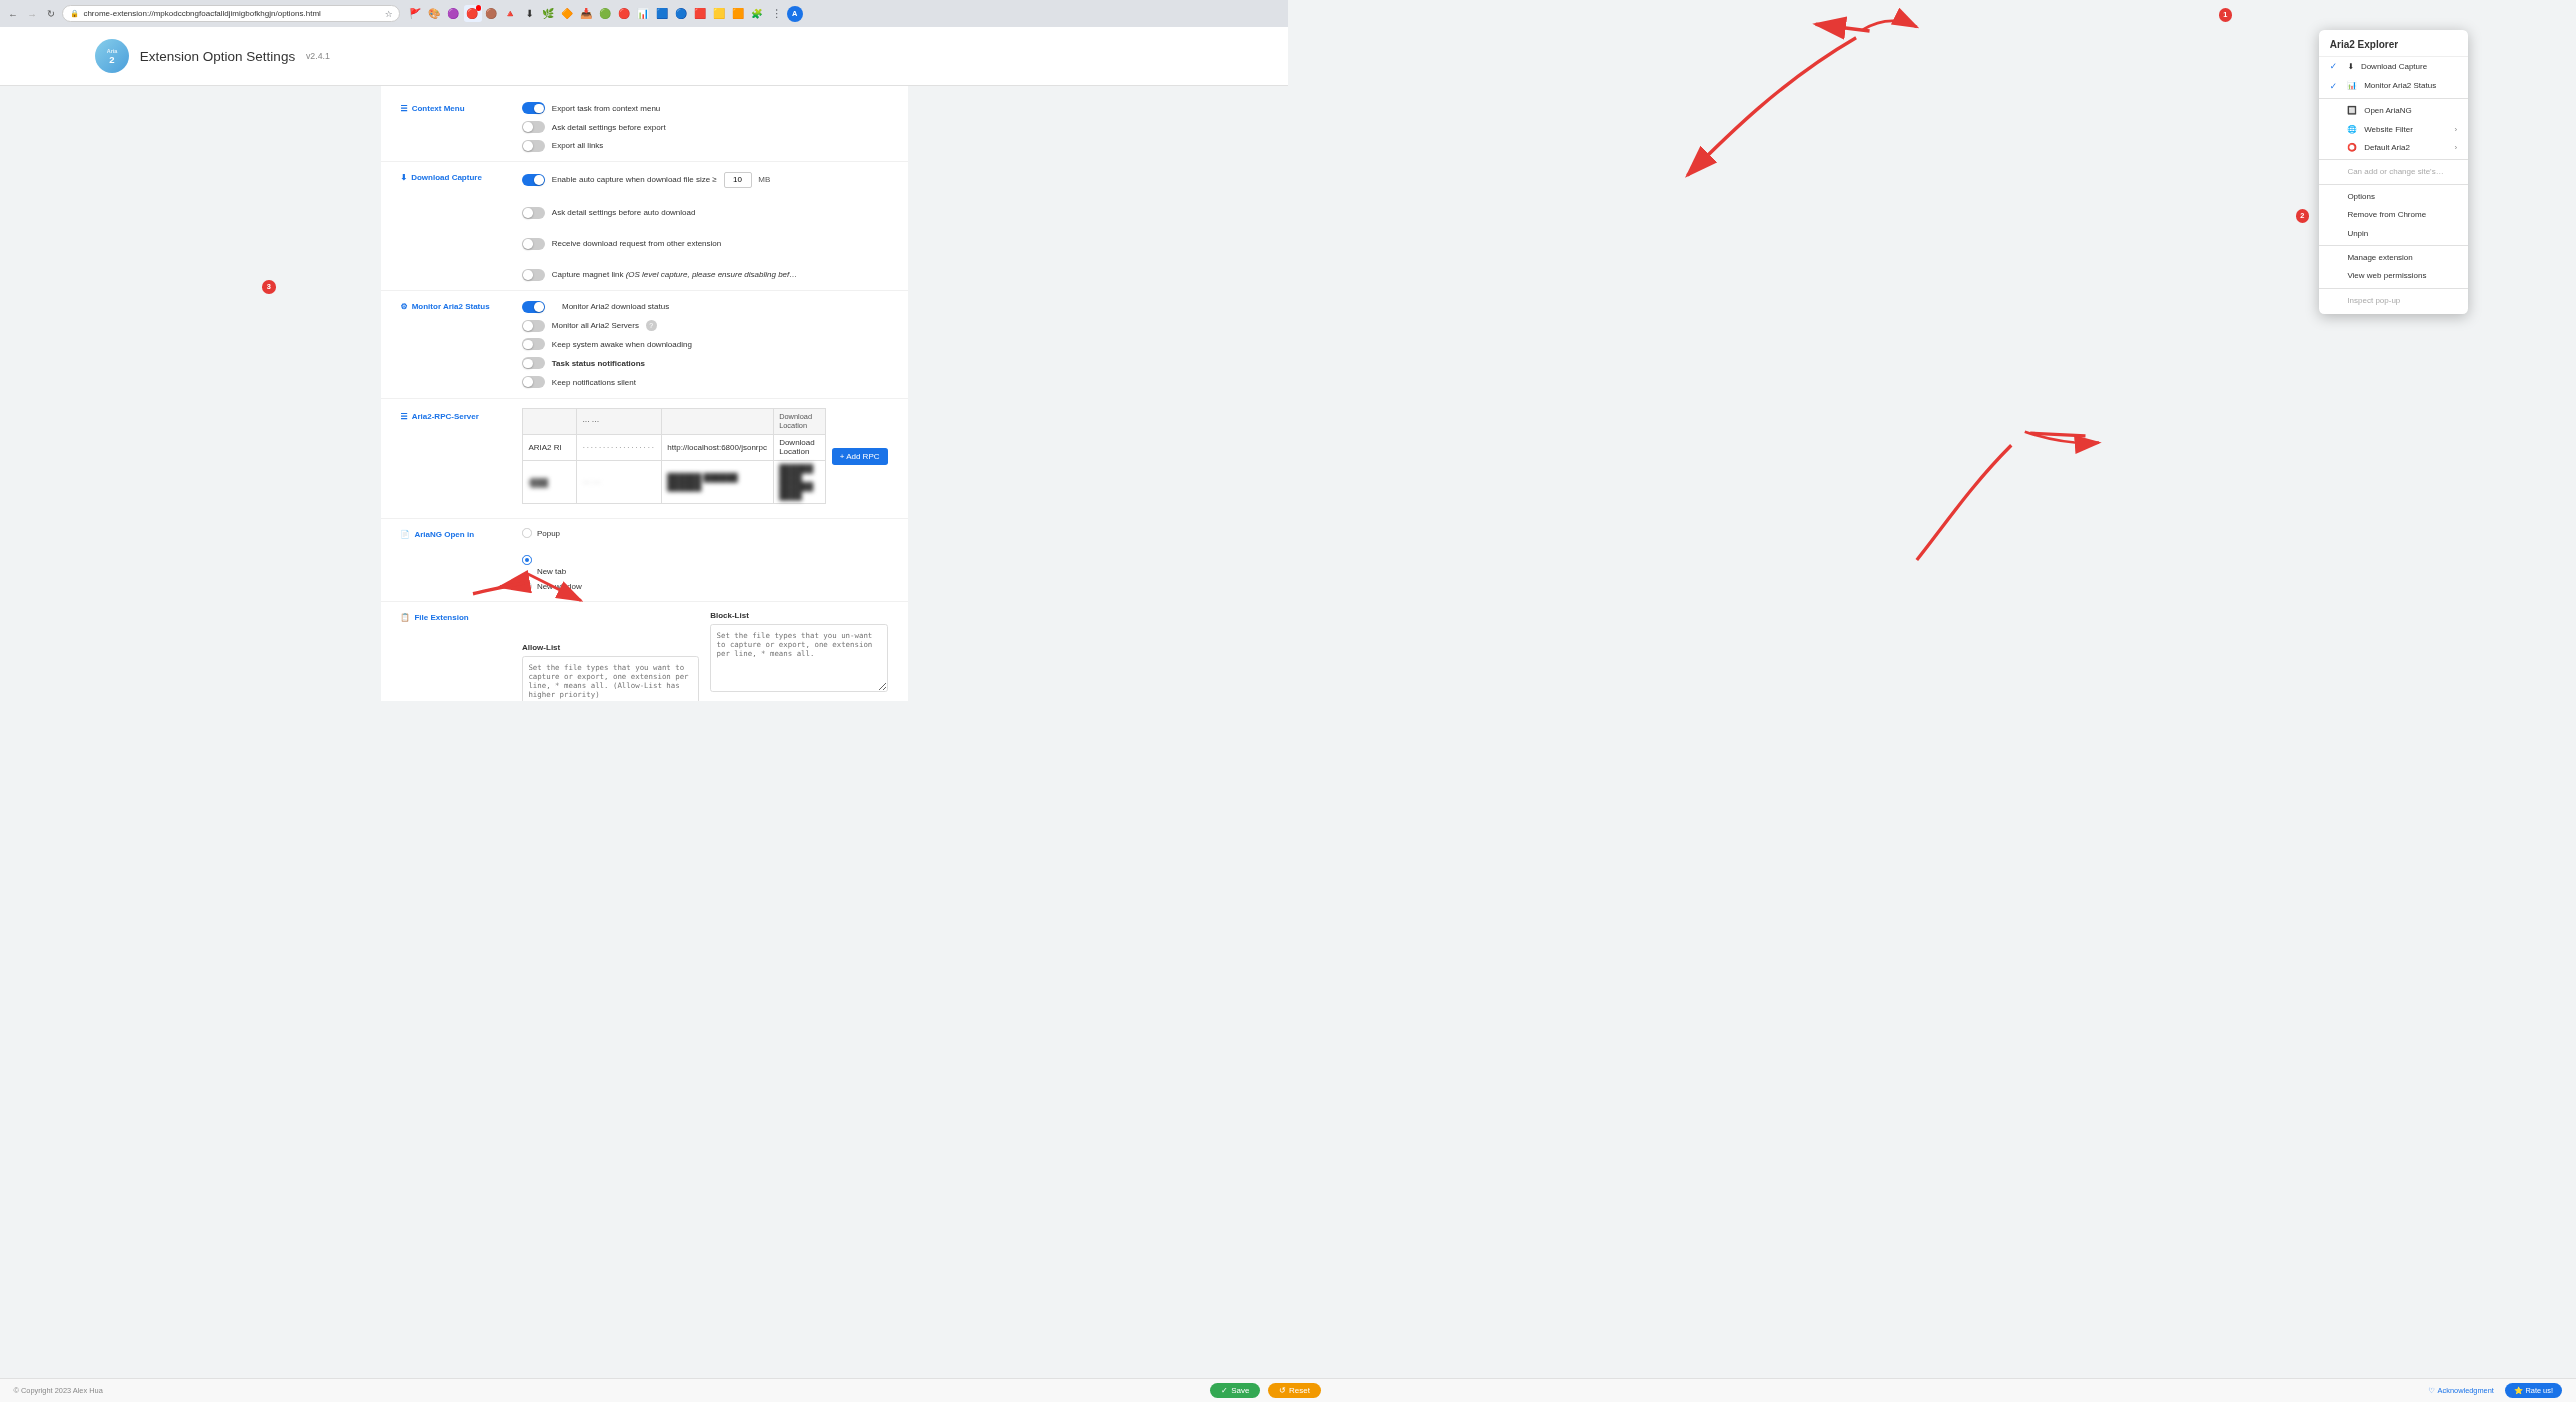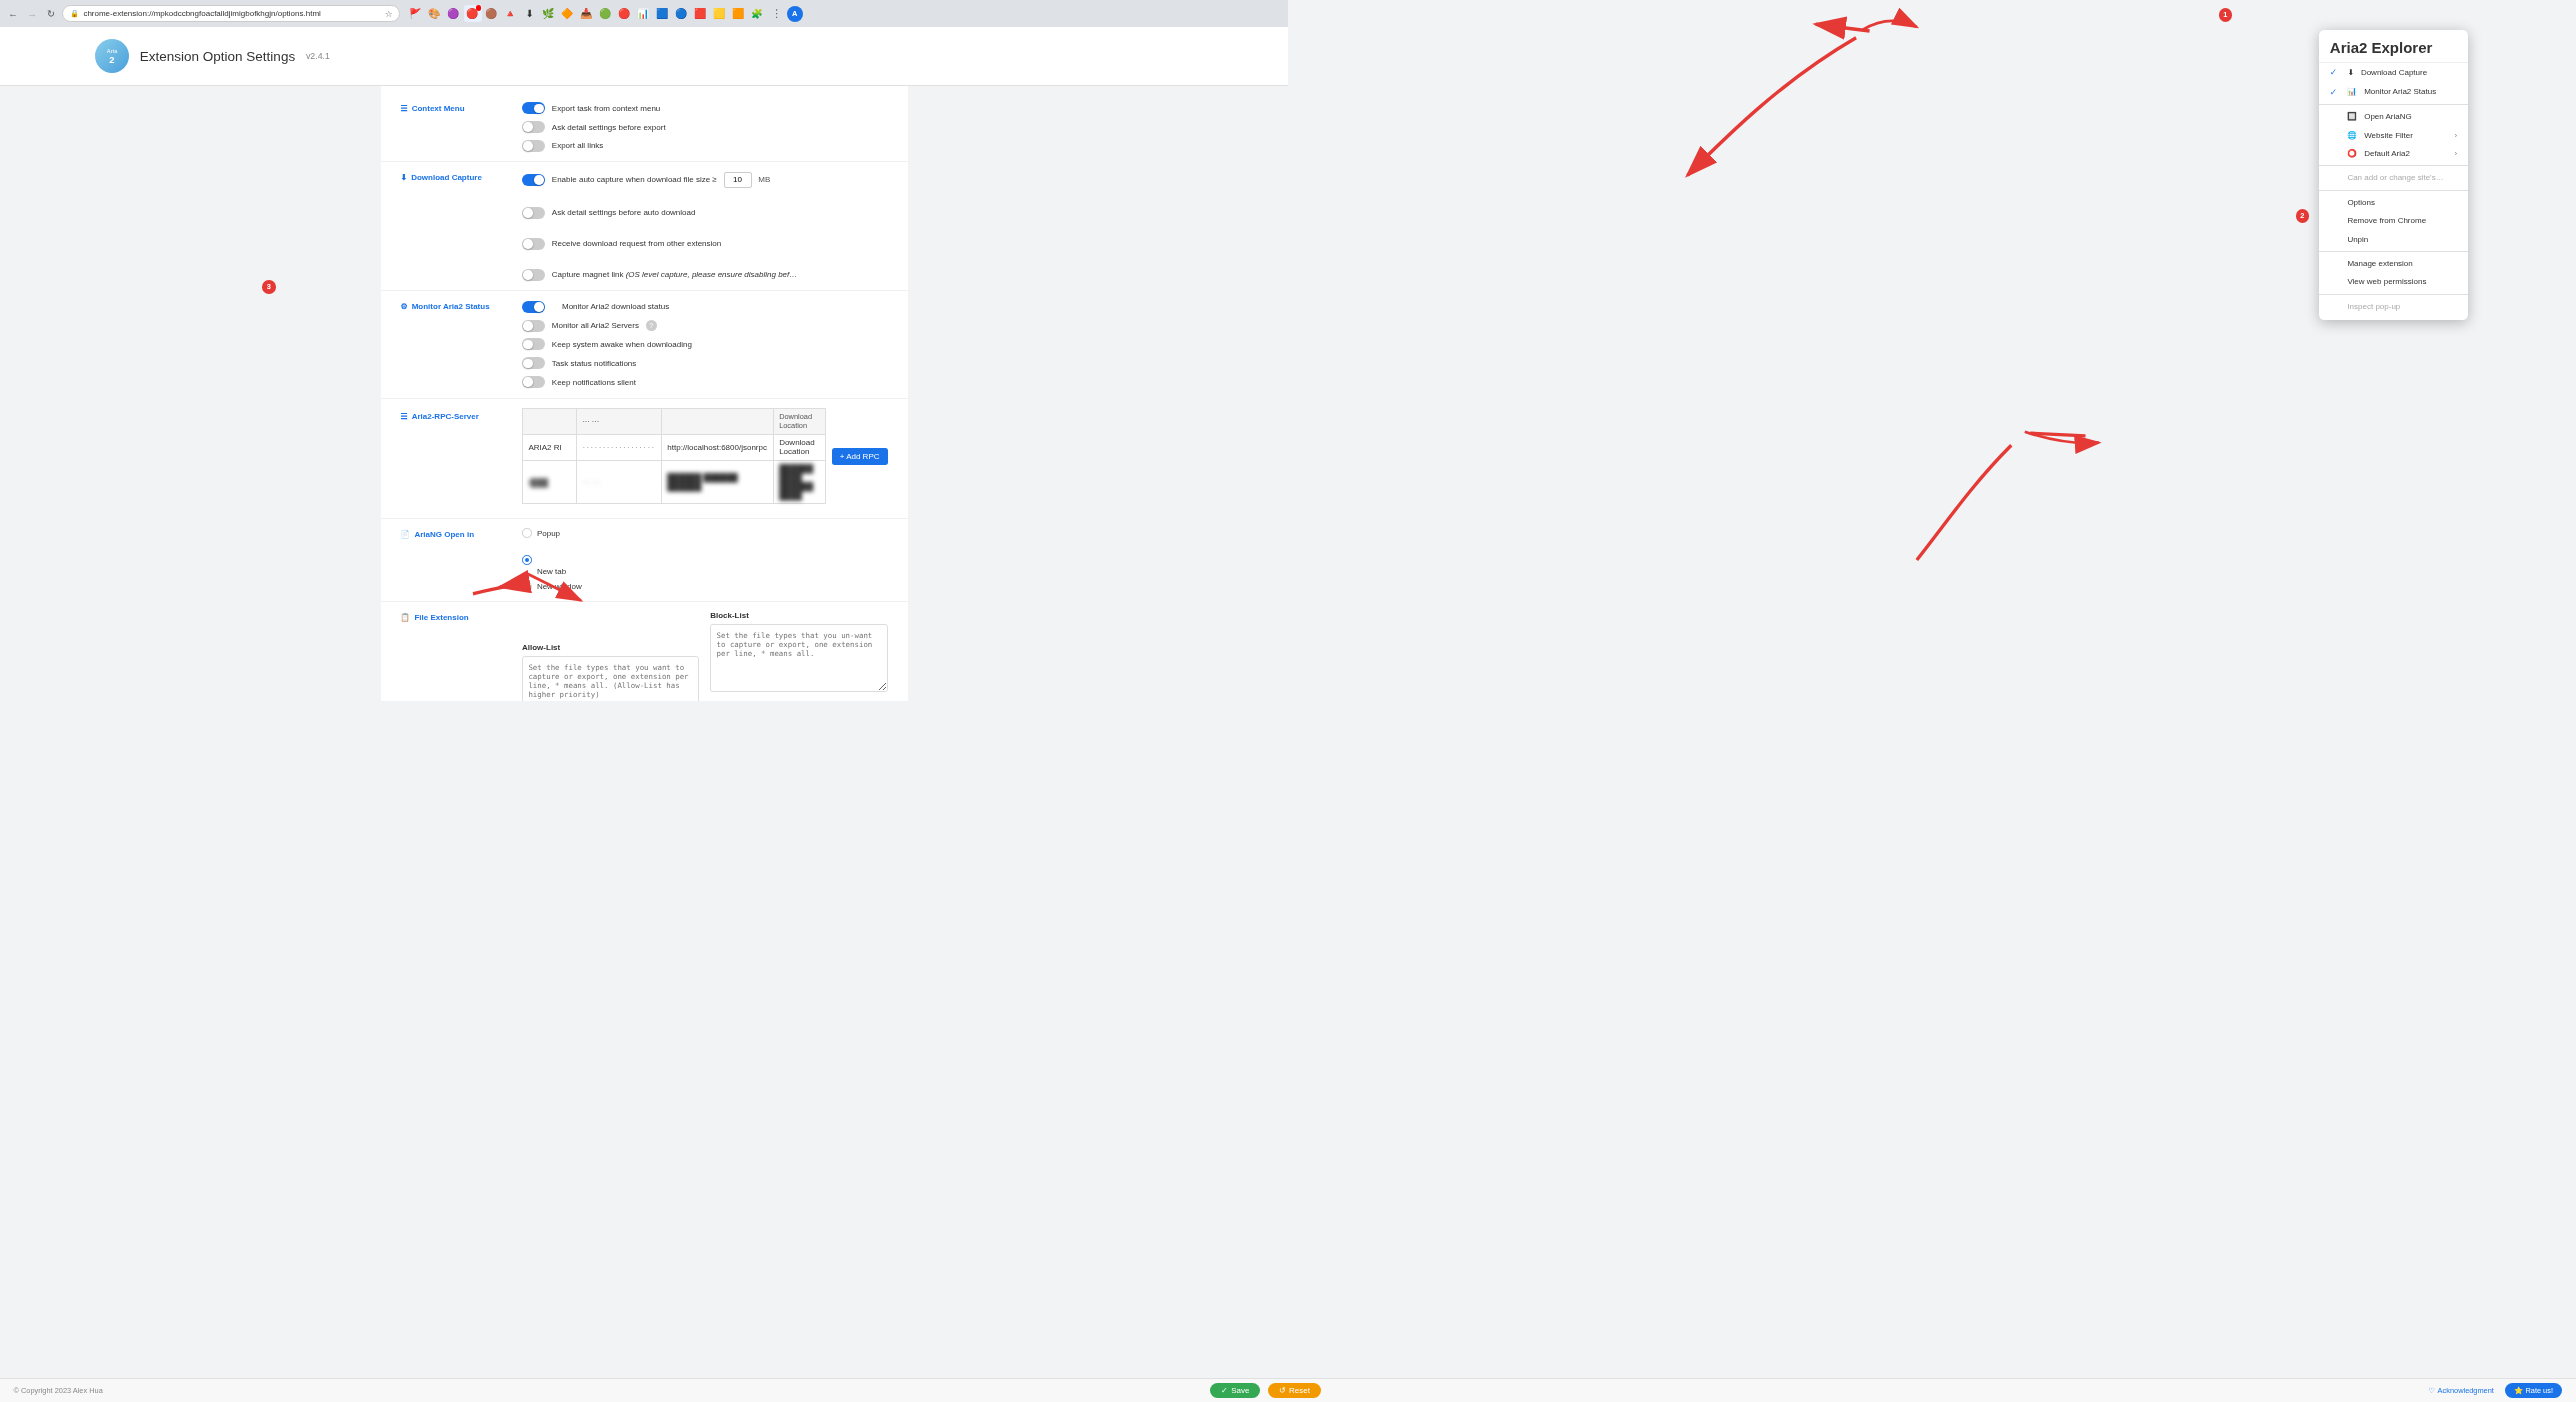--- a/index.html
+++ b/index.html
@@ -154,21 +154,21 @@
           <span style="font-size:8px;color:#333;">Monitor all Aria2 Servers</span>
           <span style="width:10.8px;height:10.8px;border-radius:50%;background:#ccc;color:white;display:flex;align-items:center;justify-content:center;font-size:6.8px;cursor:pointer;">?</span>
         </div>
         <div style="display:flex;align-items:center;gap:6.8px;">
           <div style="position:relative;width:23px;height:12px;cursor:pointer;">
             <div style="width:23px;height:12px;background:#ccc;border-radius:6px;"></div>
             <div style="position:absolute;top:1.4px;left:1.4px;width:9.5px;height:9.5px;background:white;border-radius:50%;box-shadow:0 0.7px 2px rgba(0,0,0,0.3);"></div>
           </div>
           <span style="font-size:8px;color:#333;">Keep system awake when downloading</span>
         </div>
-        <div style="display:flex;align-items:center;gap:6.8px;">
+        <div style="display:flex;align-items:center;gap:6.8px;font-weight:bold;">
           <div style="position:relative;width:23px;height:12px;cursor:pointer;">
             <div style="width:23px;height:12px;background:#ccc;border-radius:6px;"></div>
             <div style="position:absolute;top:1.4px;left:1.4px;width:9.5px;height:9.5px;background:white;border-radius:50%;box-shadow:0 0.7px 2px rgba(0,0,0,0.3);"></div>
           </div>
           <span style="font-size:8px;color:#333;">Task status notifications</span>
         </div>
         <div style="display:flex;align-items:center;gap:6.8px;">
           <div style="position:relative;width:23px;height:12px;cursor:pointer;">
             <div style="width:23px;height:12px;background:#ccc;border-radius:6px;"></div>
             <div style="position:absolute;top:1.4px;left:1.4px;width:9.5px;height:9.5px;background:white;border-radius:50%;box-shadow:0 0.7px 2px rgba(0,0,0,0.3);"></div>
@@ -251,21 +251,21 @@
           <div style="font-size:8px;font-weight:600;color:#333;margin-bottom:4px;">Block-List</div>
           <textarea style="width: 100%; height: 68px; border: 0.7px solid rgb(221, 221, 221); border-radius: 2.7px; padding: 5.4px; font-size: 7.4px; color: rgb(136, 136, 136); resize: vertical;" placeholder="Set the file types that you un-want to capture or export, one extension per line, * means all."></textarea>
         </div>
       </div>
     </div>
 
   </div>
 </div>
 
 <div style="position:fixed;top:30px;right:108px;width:149px;background:white;border-radius:5.4px;box-shadow:0 2.7px 13.5px rgba(0,0,0,0.25);z-index:1000;padding:4px 0;">
-  <div style="padding:5.4px 10.8px;font-size:15px;font-weight:600;color:#333;border-bottom:0.7px solid #eee;">Aria2 Explorer</div>
+  <div style="padding:5.4px 10.8px;font-size:10px;font-weight:600;color:#333;border-bottom:0.7px solid #eee;">Aria2 Explorer</div>
 
   <div style="padding:4.7px 10.8px;display:flex;align-items:center;gap:6.8px;cursor:pointer;font-size:8px;color:#333;">
     <span style="color:#1a73e8;font-size:8.8px;width:10.8px;">✓</span>
     <span style="font-size:8px;">⬇</span>
     <span>Download Capture</span>
   </div>
   <div style="padding:4.7px 10.8px;display:flex;align-items:center;gap:6.8px;cursor:pointer;font-size:8px;color:#333;">
     <span style="color:#1a73e8;font-size:8.8px;width:10.8px;">✓</span>
     <span style="font-size:8px;">📊</span>
     <span>Monitor Aria2 Status</span>

